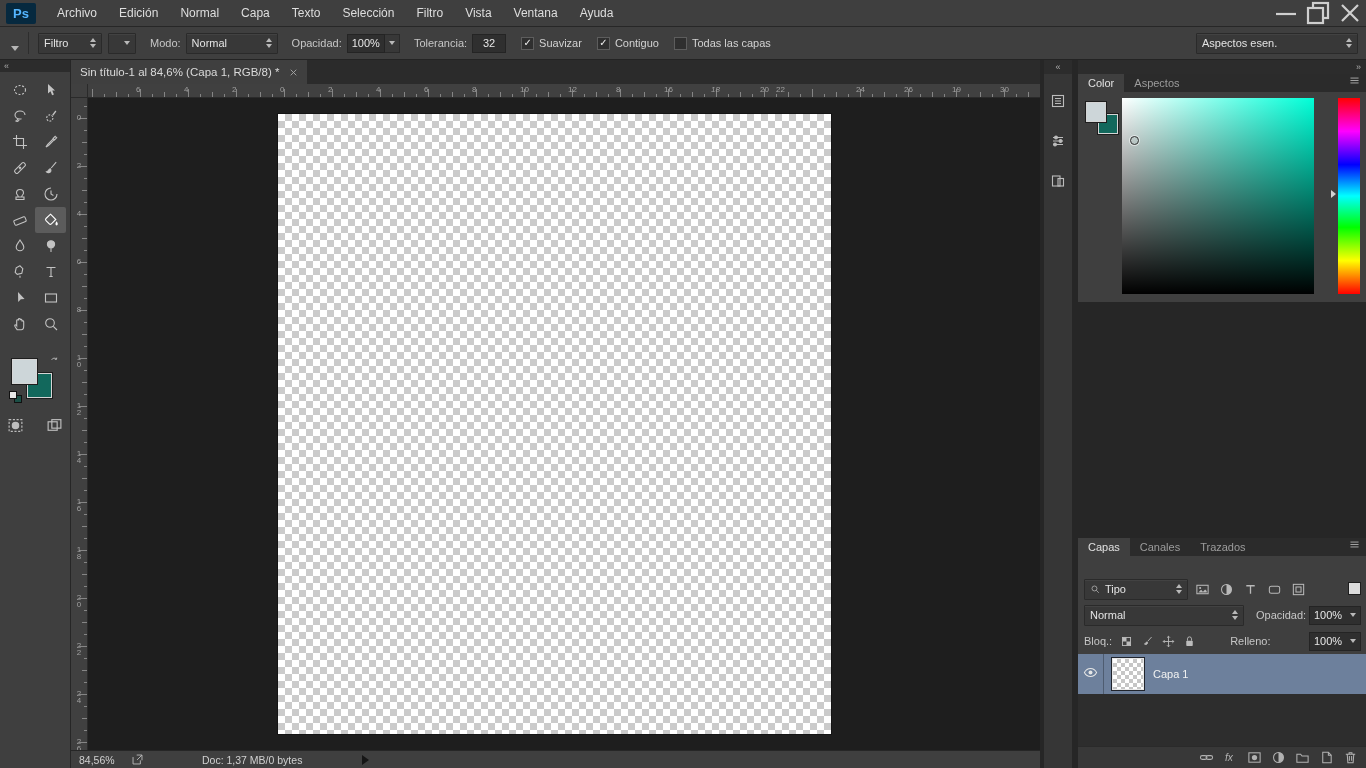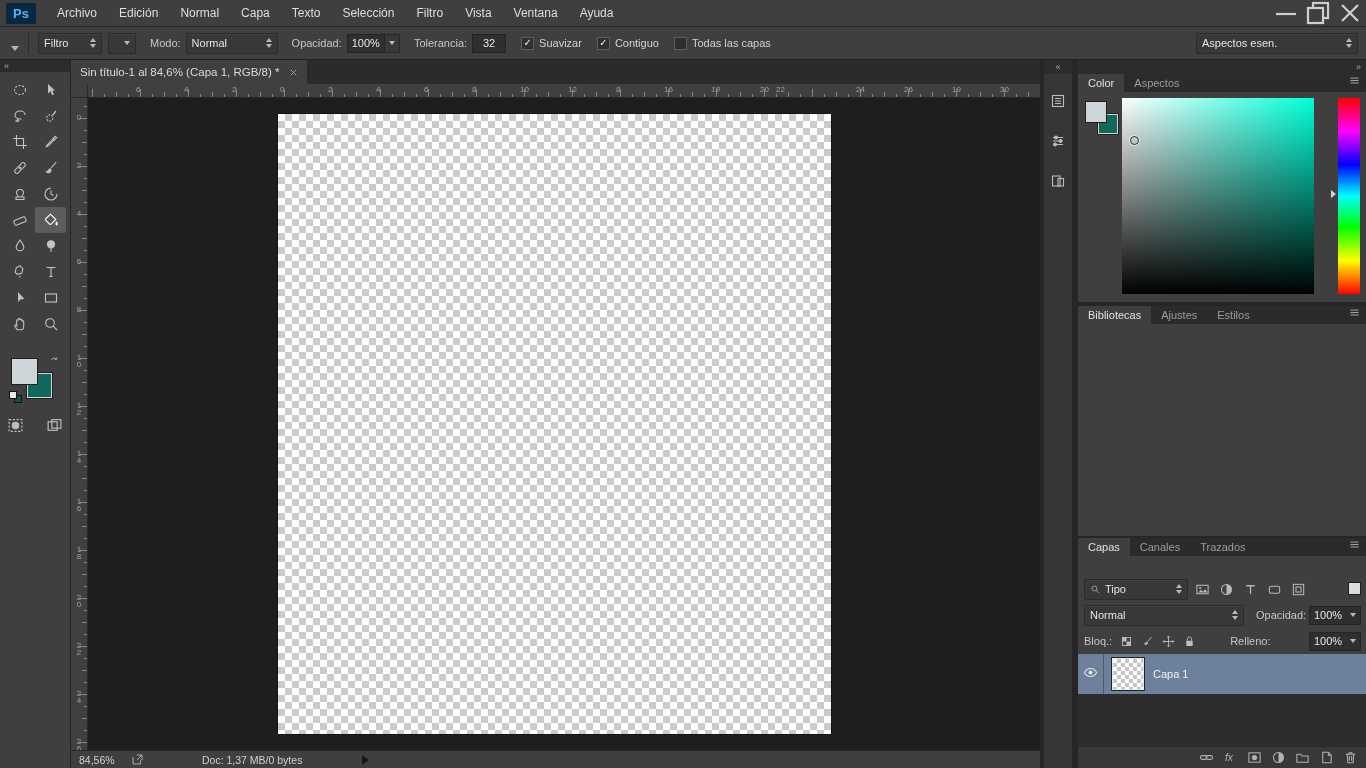--- a/index.html
+++ b/index.html
@@ -623,33 +623,20 @@
         <div class="cp-fg" id="cp-fg" style="background: rgb(205, 214, 217);"></div>
         <div class="cp-bg" id="cp-bg" style="background: rgb(18, 104, 92);"></div>
         <div class="sv-square" id="sv-square" style="background: linear-gradient(rgba(0, 0, 0, 0), rgb(0, 0, 0)), linear-gradient(to right, rgb(255, 255, 255), rgb(0, 255, 216));">
           <div class="sv-cursor"></div>
         </div>
         <div class="hue-strip"></div>
         <div class="hue-marker"></div>
       </div>
     </div>
 
-    <div class="panel p-lib">
-      <div class="tabstrip" id="lib-tabs">
-          <div class="ptab active">Bibliotecas</div>
-          <div class="ptab">Ajustes</div>
-          <div class="ptab">Estilos</div>
-          <div class="pmenu">
-            <svg viewBox="0 0 16 16" fill="none" stroke="currentColor" stroke-width="1.1">
-              <path d="M3 5h10M3 8h10M3 11h10"></path>
-            </svg>
-          </div>
-        </div>
-      <div class="pcontent"></div>
-    </div>
 
     <div class="panel p-layers">
       <div class="tabstrip" id="layers-tabs">
           <div class="ptab active">Capas</div>
           <div class="ptab">Canales</div>
           <div class="ptab">Trazados</div>
           <div class="pmenu">
             <svg viewBox="0 0 16 16" fill="none" stroke="currentColor" stroke-width="1.1">
               <path d="M3 5h10M3 8h10M3 11h10"></path>
             </svg>

